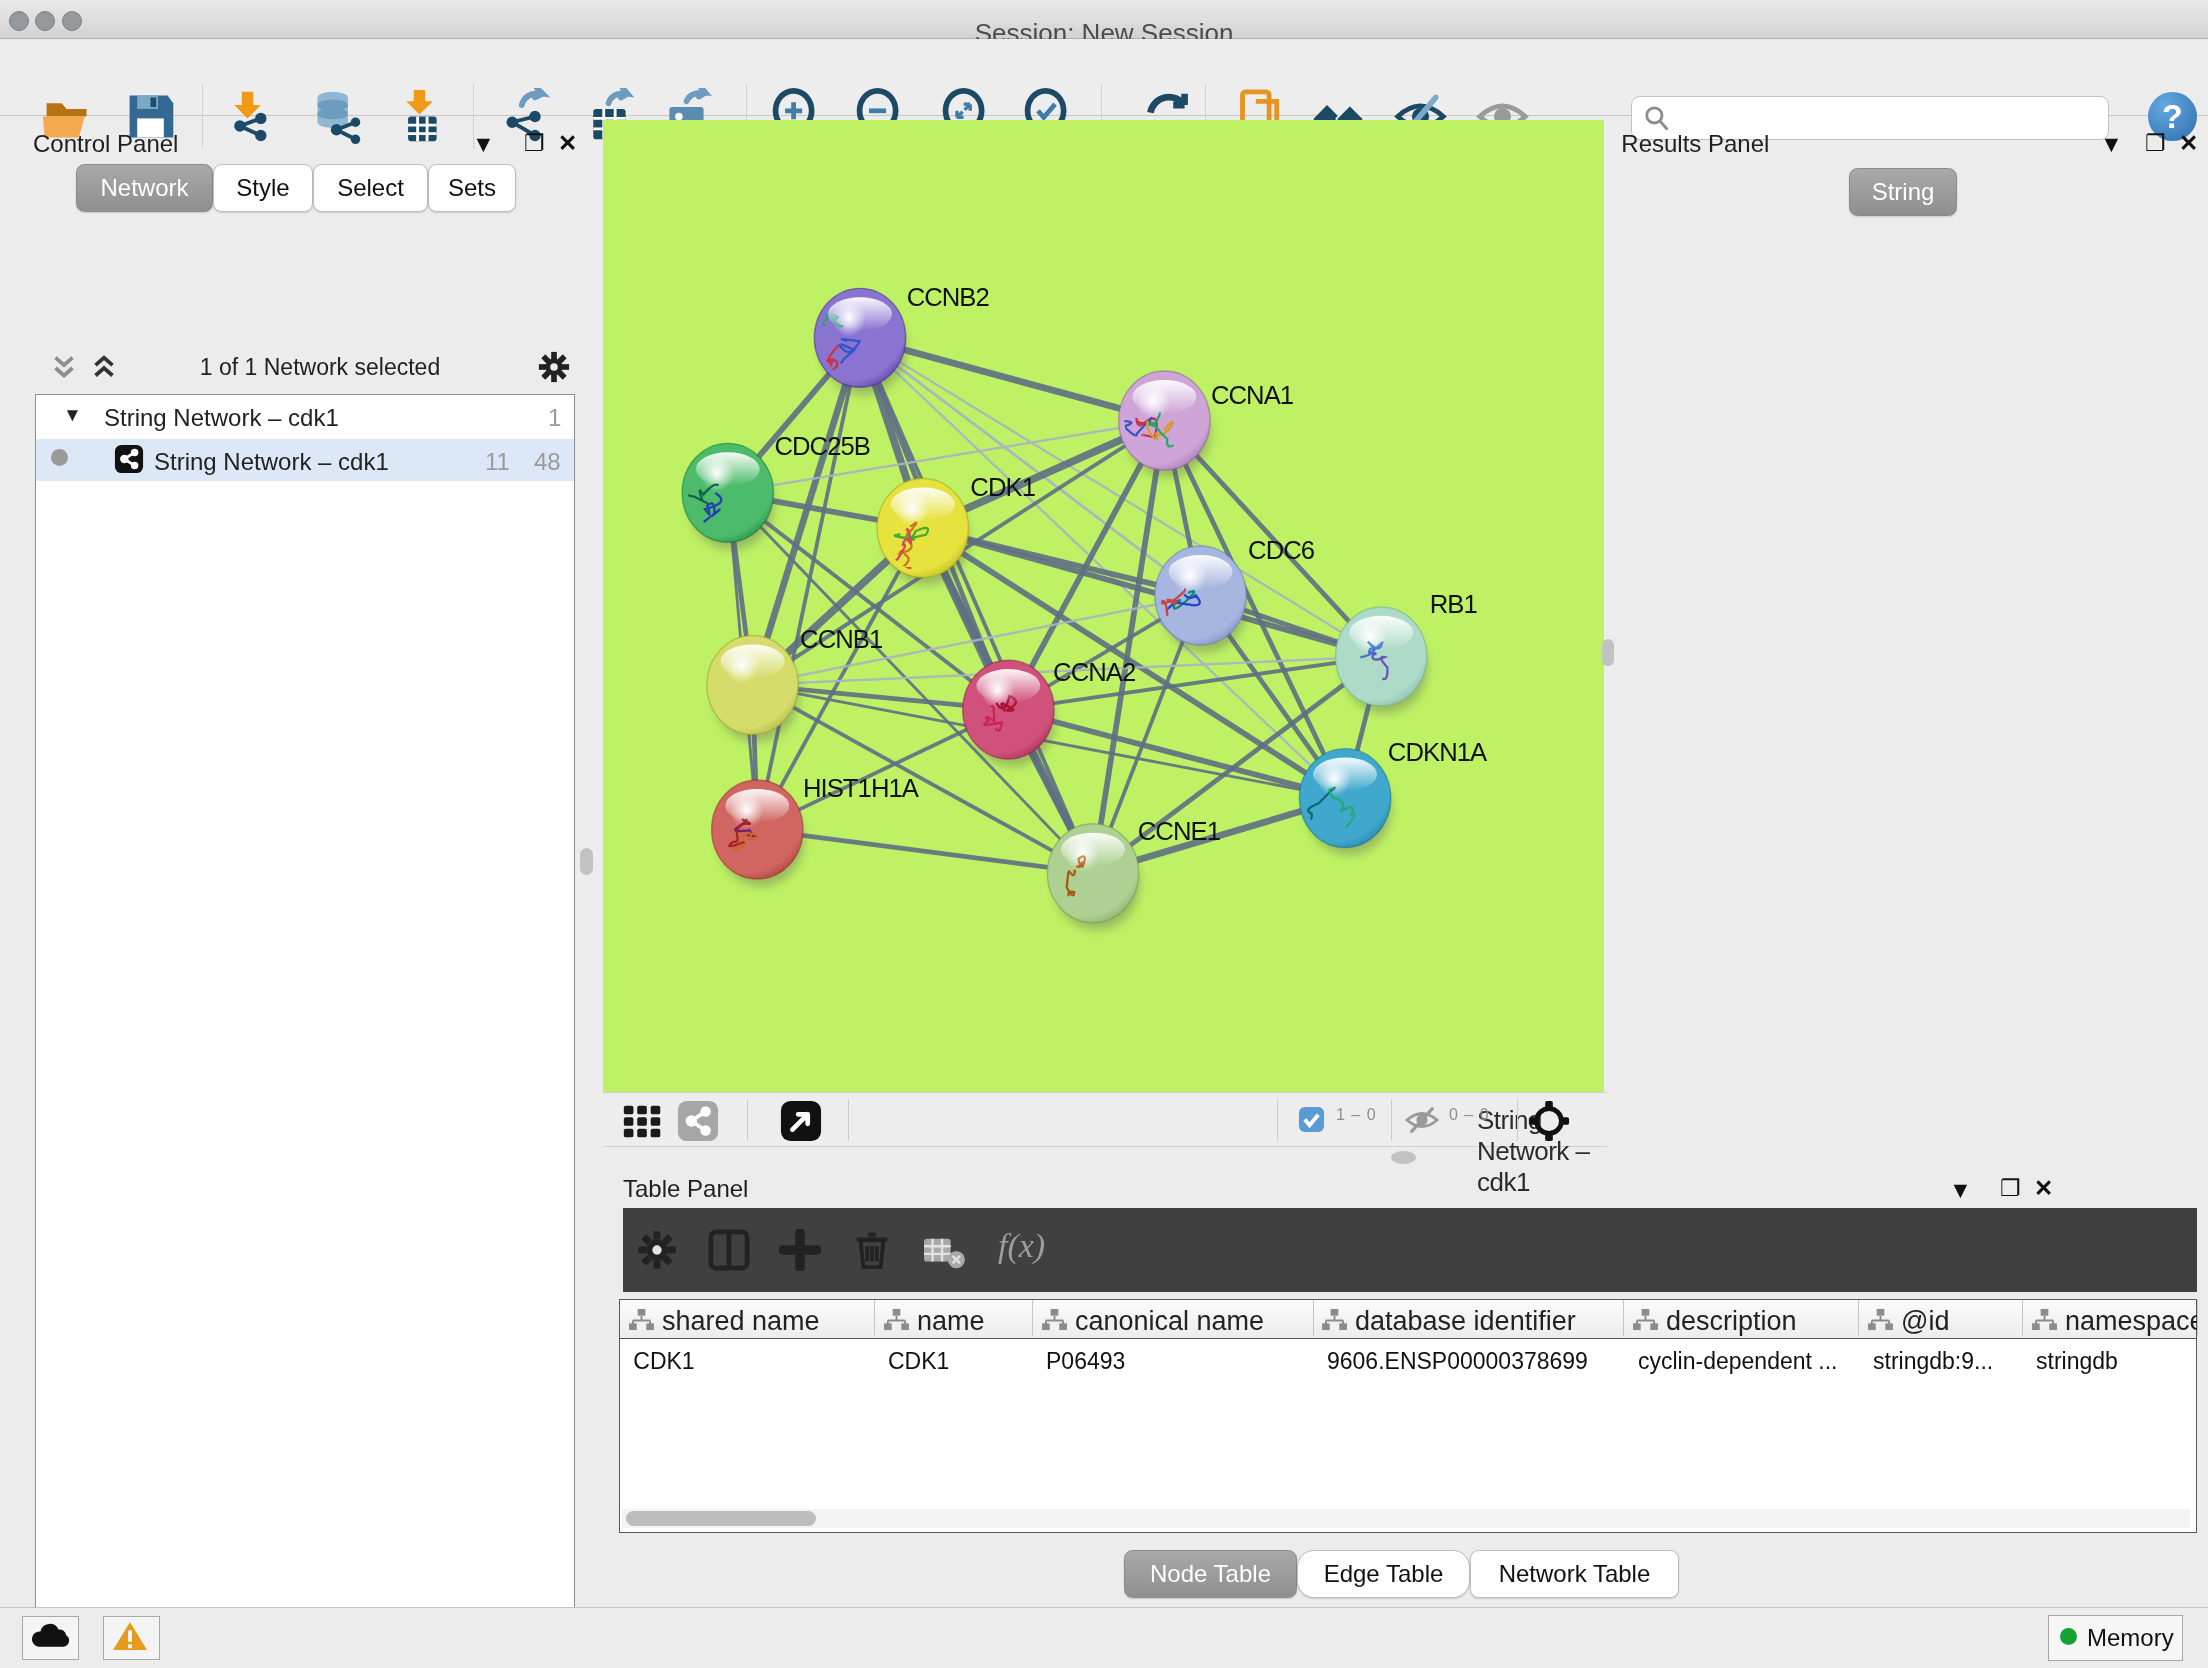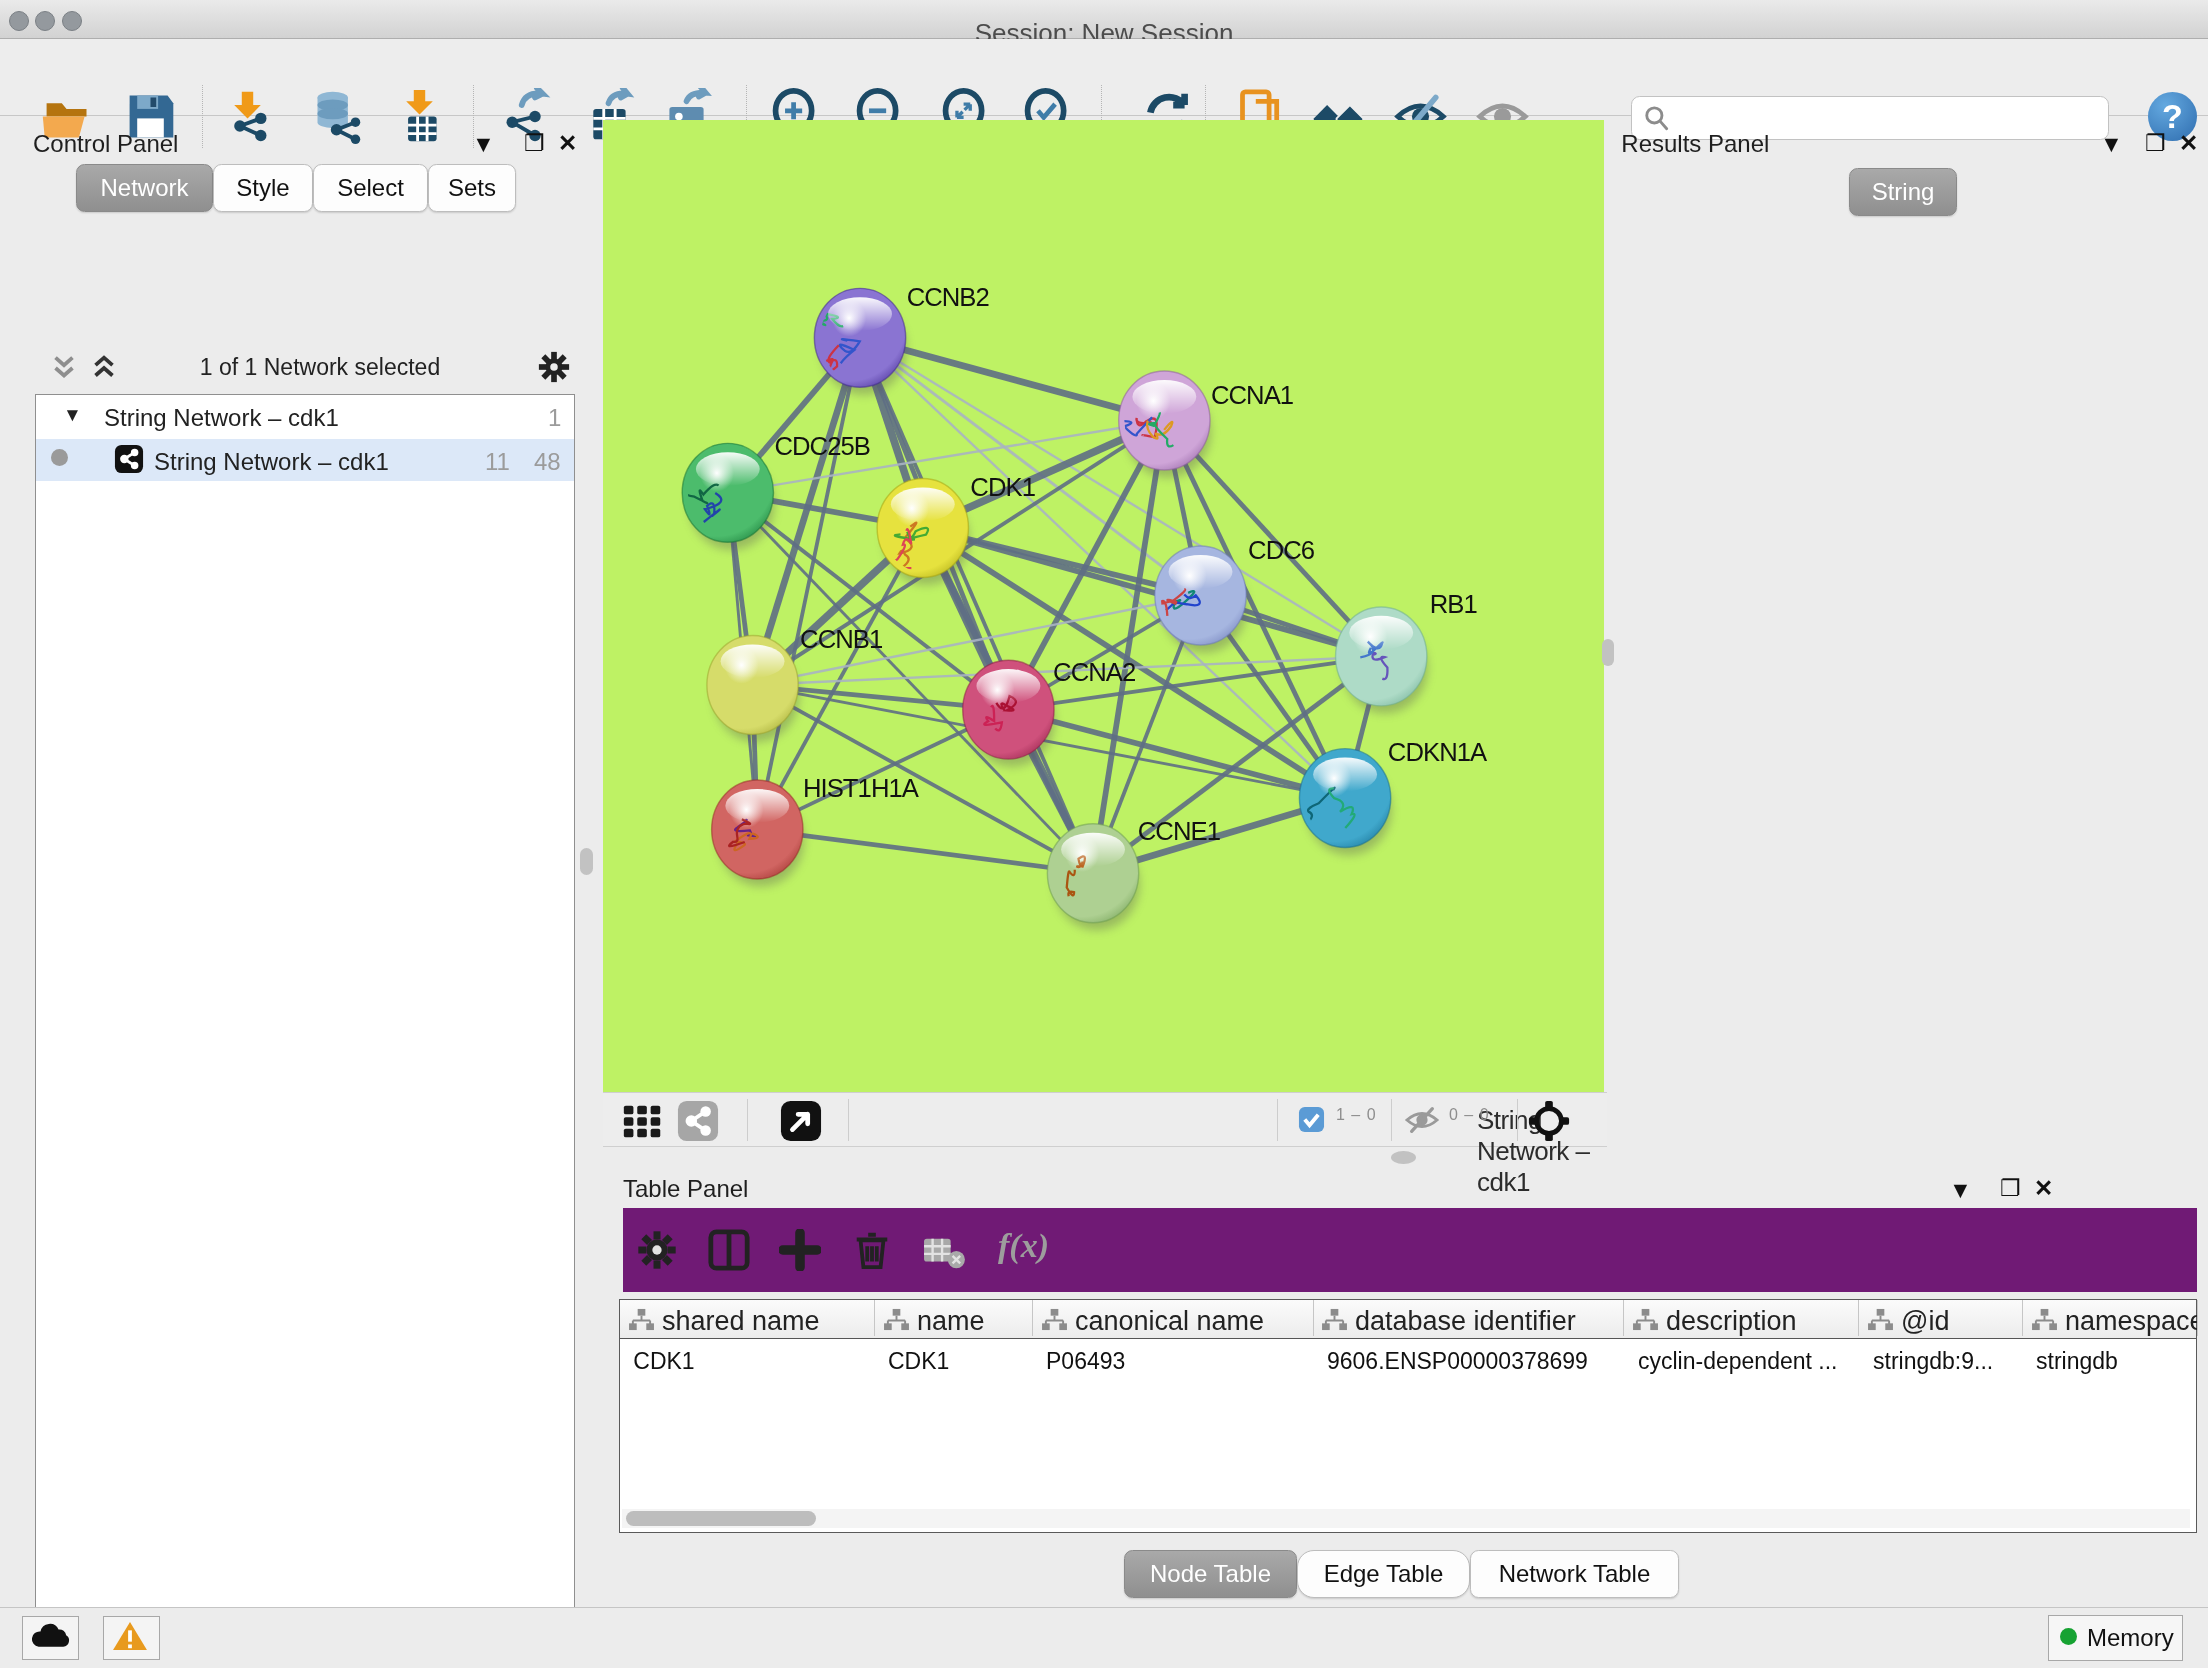--- a/index.html
+++ b/index.html
@@ -40,21 +40,21 @@
   
   .canvas{position:absolute;left:603px;top:120px;width:1001px;height:972px;background:#bef264;}
   .grip{position:absolute;background:#c2c2c2;border-radius:7.6px;}
   
   .ntb{position:absolute;left:603px;top:1092px;width:1004px;height:53px;background:#ededed;
     border-top:1px solid #cfcfcf;border-bottom:1px solid #cfcfcf;}
   .ntb .vsep{position:absolute;top:5.7px;height:42px;border-left:1px solid #cdcdcd;}
   .ntb-name{position:absolute;left:874px;top:12.4px;font-size:26px;color:#2c2c2c;letter-spacing:-0.5px;}
   .ntb-cnt{position:absolute;top:13.3px;font-size:16px;color:#8e8e8e;letter-spacing:1px;}
   
-  .tp-toolbar{position:absolute;left:623px;top:1208px;width:1574px;height:84px;background:#701a75;font-weight:bold;}
+  .tp-toolbar{position:absolute;left:623px;top:1208px;width:1574px;height:84px;background:#404040;}
   .tp-table{position:absolute;left:619px;top:1299px;width:1578px;height:234px;background:#fff;
     border:1.9px solid #5a5a5a;box-sizing:border-box;}
   .tp-head{position:absolute;left:0;top:0;width:100%;height:38px;
     background:linear-gradient(#fbfbfb,#ececec);border-bottom:1.9px solid #555;}
   .th{position:absolute;top:0;height:36px;box-sizing:border-box;border-right:1px solid #c6c6c6;
     font-size:27px;color:#222;overflow:hidden;white-space:nowrap;}
   .th svg{position:absolute;left:7.6px;top:7.6px;}
   .th span{position:absolute;left:42px;top:5.7px;}
   .td{position:absolute;height:38px;font-size:23px;color:#111;overflow:hidden;
     white-space:nowrap;padding-top:7.6px;box-sizing:border-box;}

